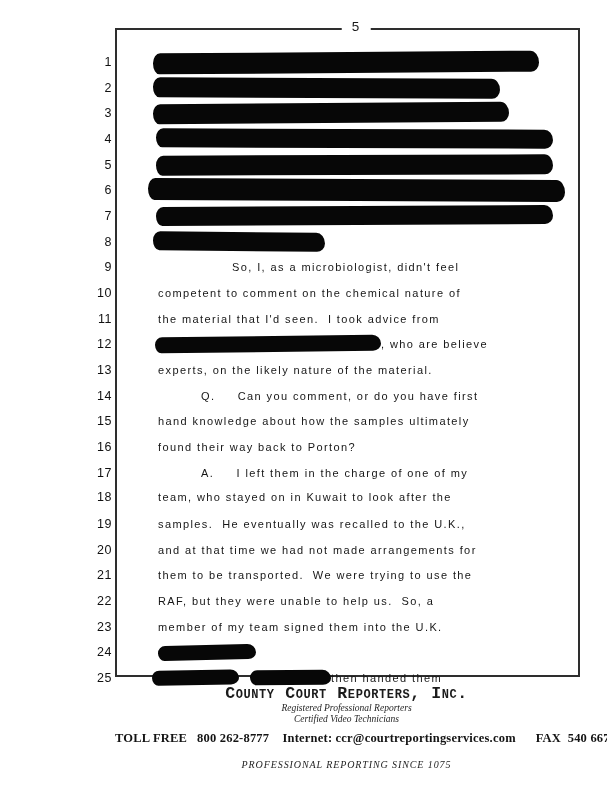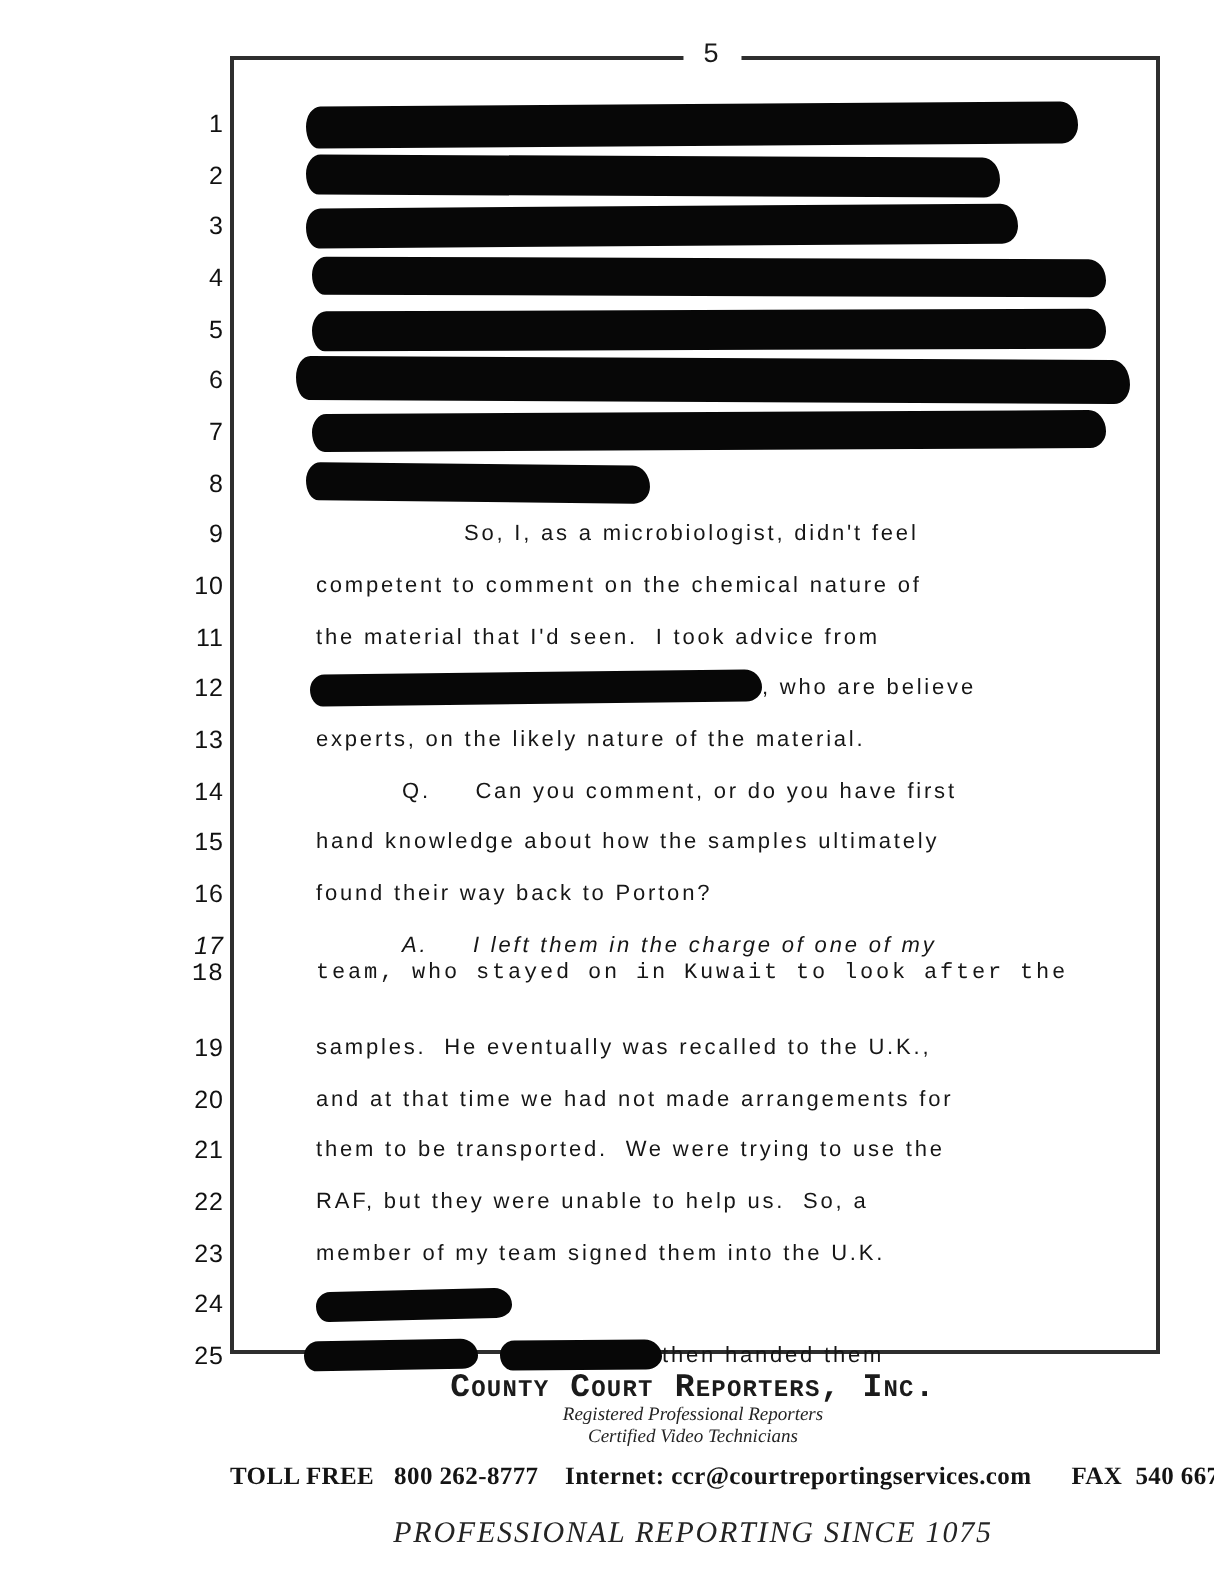--- a/index.html
+++ b/index.html
@@ -90,21 +90,21 @@
     font-weight:bold;
     font-size:12.5px;
     letter-spacing:0.2px;
     white-space:pre;
     color:#141414;
   }
   .tagline {
     margin-top:13px;
     font-family:"Liberation Serif", serif;
     font-style:italic;
-    font-size:15px;
+    font-size:10px;
     letter-spacing:0.9px;
     color:#242424;
   }
 </style>
 </head>
 <body>
 
 <div class="sheet">
 
   <div class="page-num">5</div>
@@ -168,25 +168,25 @@
           <span class="t-content"><span class="t-text">Q.     Can you comment, or do you have first</span></span>
         </div>
         <div class="t-line" style="top: 378.24px;">
           <span class="t-num">15</span>
           <span class="t-content"><span class="t-text">hand knowledge about how the samples ultimately</span></span>
         </div>
         <div class="t-line" style="top: 403.9px;">
           <span class="t-num">16</span>
           <span class="t-content"><span class="t-text">found their way back to Porton?</span></span>
         </div>
-        <div class="t-line ind-qa" style="top: 429.56px; font-style: italic;">
+        <div class="t-line ind-qa" style="top: 429.56px;">
           <span class="t-num">17</span>
           <span class="t-content"><span class="t-text">A.     I left them in the charge of one of my</span></span>
         </div>
-        <div class="t-line" style="top: 444px; font-family: Liberation Mono, monospace;">
+        <div class="t-line" style="top: 454px;">
           <span class="t-num">18</span>
           <span class="t-content"><span class="t-text">team, who stayed on in Kuwait to look after the</span></span>
         </div>
         <div class="t-line" style="top: 480.88px;">
           <span class="t-num">19</span>
           <span class="t-content"><span class="t-text">samples.  He eventually was recalled to the U.K.,</span></span>
         </div>
         <div class="t-line" style="top: 506.54px;">
           <span class="t-num">20</span>
           <span class="t-content"><span class="t-text">and at that time we had not made arrangements for</span></span>

